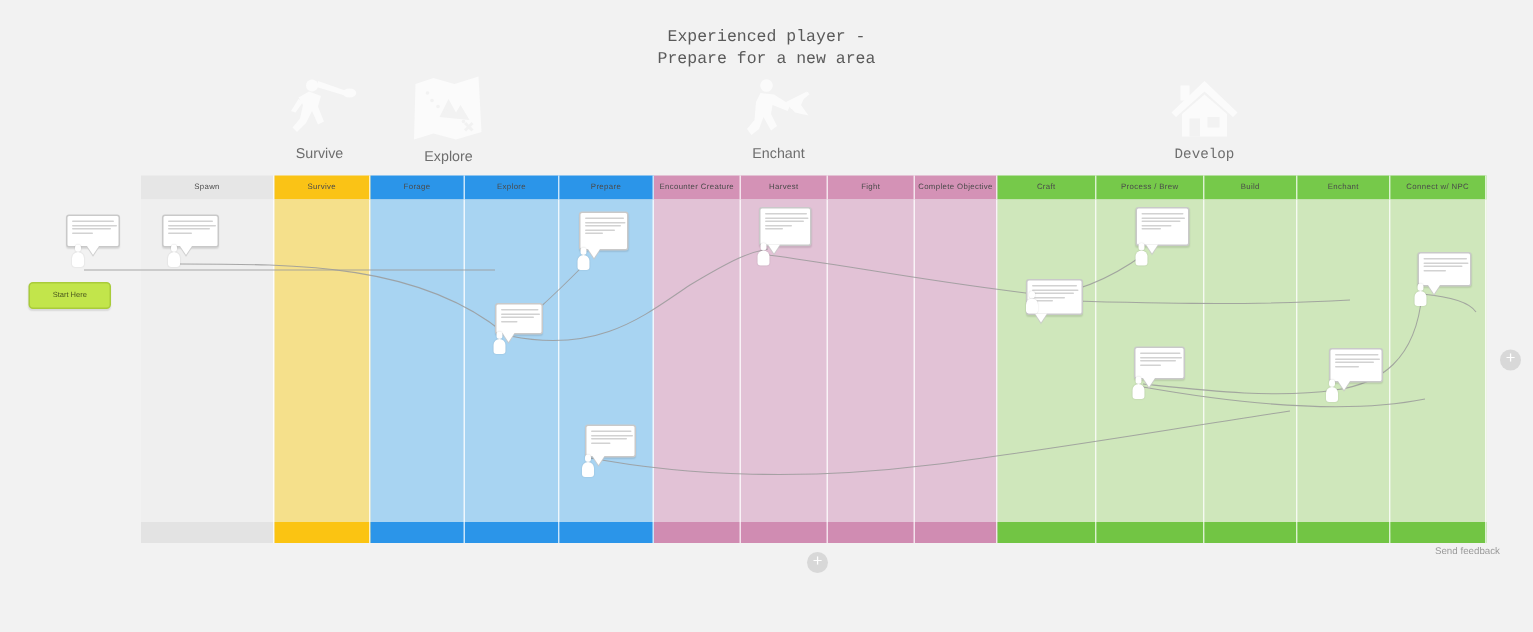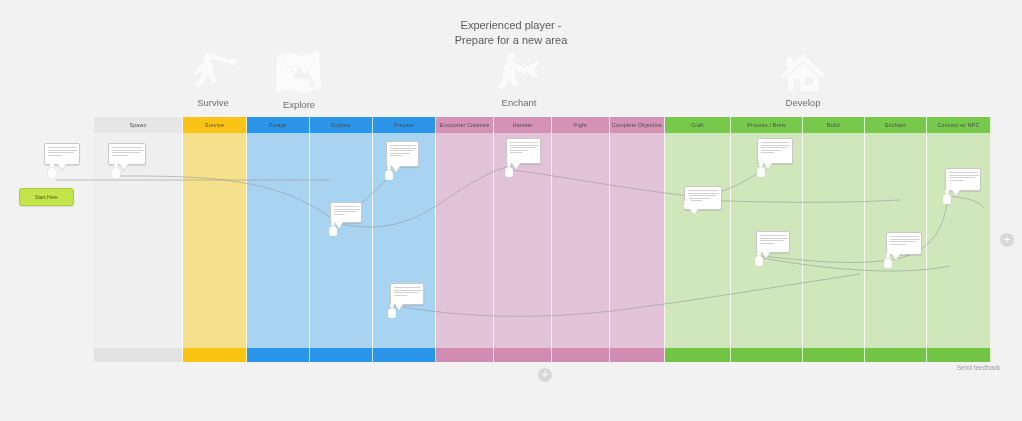--- a/index.html
+++ b/index.html
@@ -10,20 +10,21 @@
     color:#555;
     position:relative;
   }
   #board{position:absolute;inset:0;}
 
   
   .title{
     position:absolute;left:0;top:18px;width:1022px;
     text-align:center;font-size:11px;line-height:15px;color:#5a5a5a;
     white-space:pre-line;
+    font-family:Liberation Mono, monospace;
   }
 
   
   .phase{position:absolute;text-align:center;color:#9a9a9a;}
   .phase .plabel{font-size:9.5px;color:#6e6e6e;margin-top:1px;}
   .phase svg{display:block;margin:0 auto;fill:#fbfbfb;stroke:none;}
 
   
   .hdr-row{position:absolute;left:94px;top:117px;height:16px;width:897px;display:flex;}
   .hdr{
@@ -117,21 +118,21 @@
   <div class="phase" style="left:484px;top:48px;width:70px;">
     <svg width="50" height="48" viewBox="0 0 50 48">
       <circle cx="17" cy="9" r="4.2"></circle>
       <path d="M13 14 L22 15 L33 22 L31 26 L21 22 L20 28 L24 36 L20 39 L15 30 L12 38 L7 42 L4 38 L9 32 L10 20 Z"></path>
       <path d="M30 20 L44 13 L40 22 L45 29 L36 27 Z"></path>
       <path d="M33 24 L45 14" stroke="#fbfbfb" stroke-width="2"></path>
     </svg>
     <div class="plabel">Enchant</div>
   </div>
 
-  <div class="phase" style="left:768px;top:48px;width:70px;">
+  <div class="phase" style="left:768px;top:48px;width:70px;font-family:Liberation Mono, monospace;">
     <svg width="48" height="48" viewBox="0 0 48 48">
       <path d="M24 6 L46 27 L43 30 L24 13 L5 30 L2 27 Z"></path>
       <path d="M9 28 L24 15 L39 28 L39 43 L9 43 Z"></path>
       <rect x="8" y="9" width="6" height="10"></rect>
       <g fill="#f2f2f2">
         <rect x="14" y="31" width="7" height="12"></rect>
         <rect x="26" y="30" width="8" height="7"></rect>
       </g>
     </svg>
     <div class="plabel">Develop</div>

